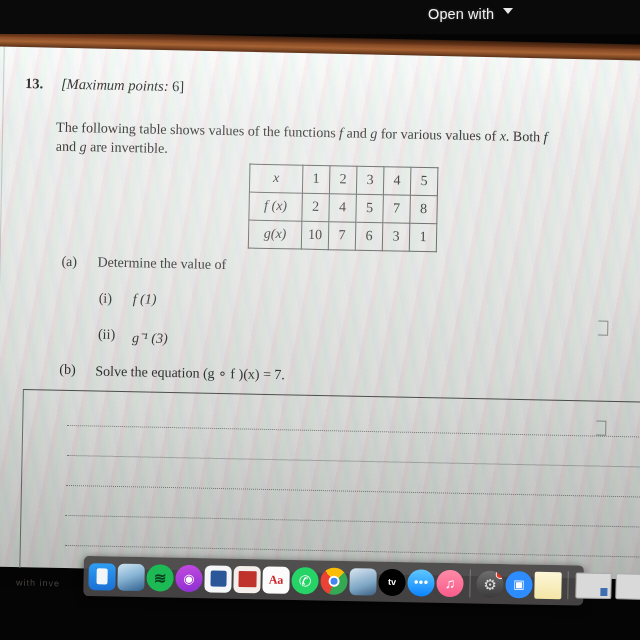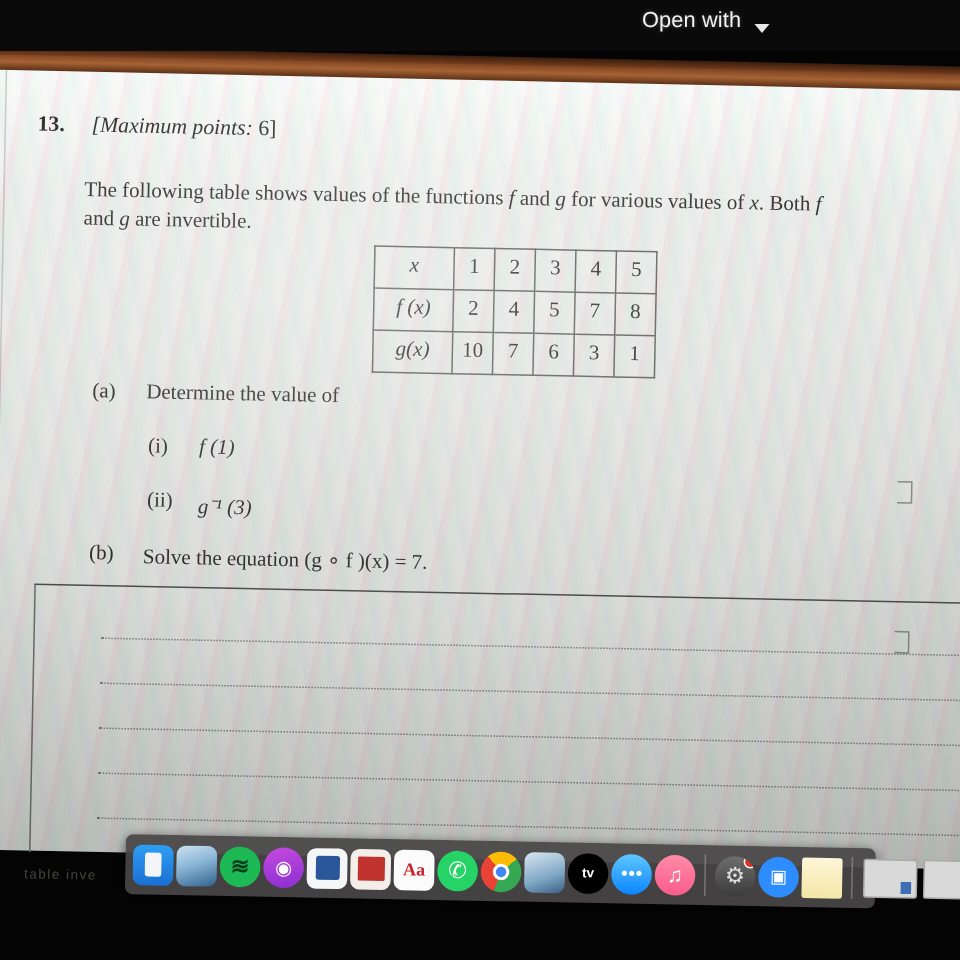--- a/index.html
+++ b/index.html
@@ -27,21 +27,21 @@
     position: absolute;
     left: 0; top: 0;
     width: 640px; height: 34px;
     background: #0b0a0a;
     z-index: 40;
   }
   .open-with {
     position: absolute;
     left: 428px; top: 6px;
     display: flex;
-    align-items: flex-end;
+    align-items: flex-start;
     gap: 9px;
     color: #f1f1f1;
     font-family: "Liberation Sans", sans-serif;
     font-size: 14.5px;
     letter-spacing: .1px;
     z-index: 41;
     text-shadow: 0 0 3px rgba(255,255,255,.25);
   }
   .caret-down {
     width: 0; height: 0;
@@ -397,21 +397,21 @@
     <div class="moire"></div>
     <div class="vignette"></div>
   </div>
 
   <div class="viewer-topbar"></div>
   <div class="open-with">
     <span>Open with</span>
     <span class="caret-down"></span>
   </div>
 
-  <div class="faint-text">table inve</div>
+  <div class="faint-text">with inve</div>
 
   <div class="dock">
 
     <div class="dock-item ic-finder">
       <span class="face"></span>
 
     </div>
 
     <div class="dock-item ic-photos">
       <span></span>

